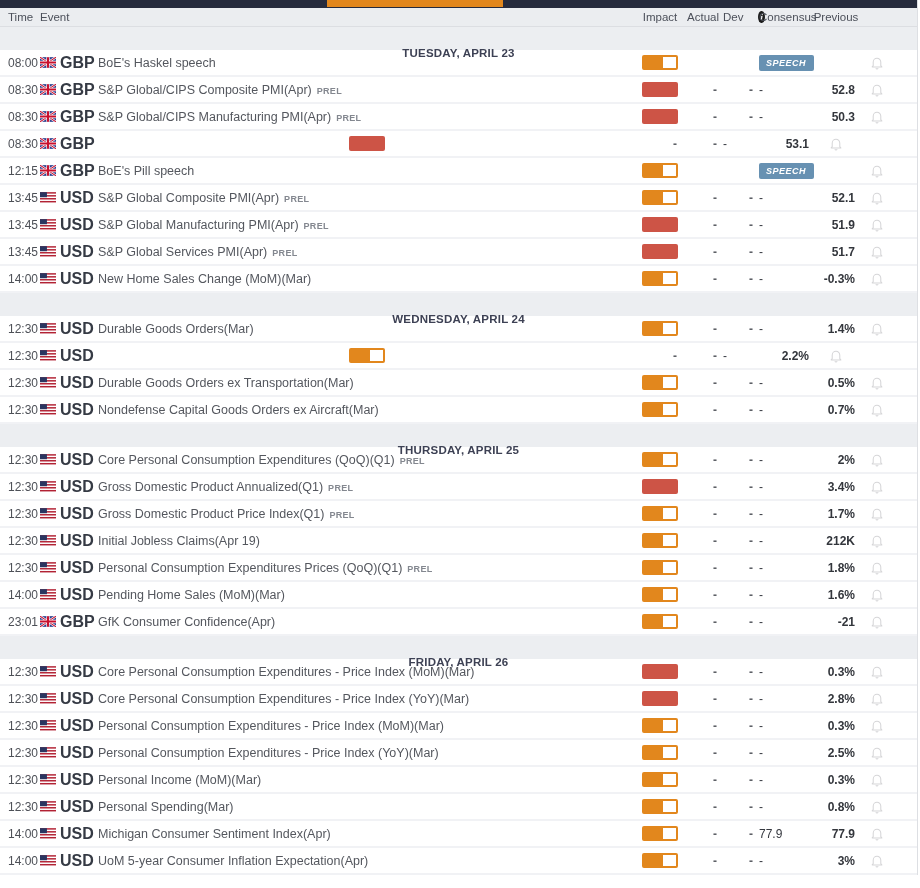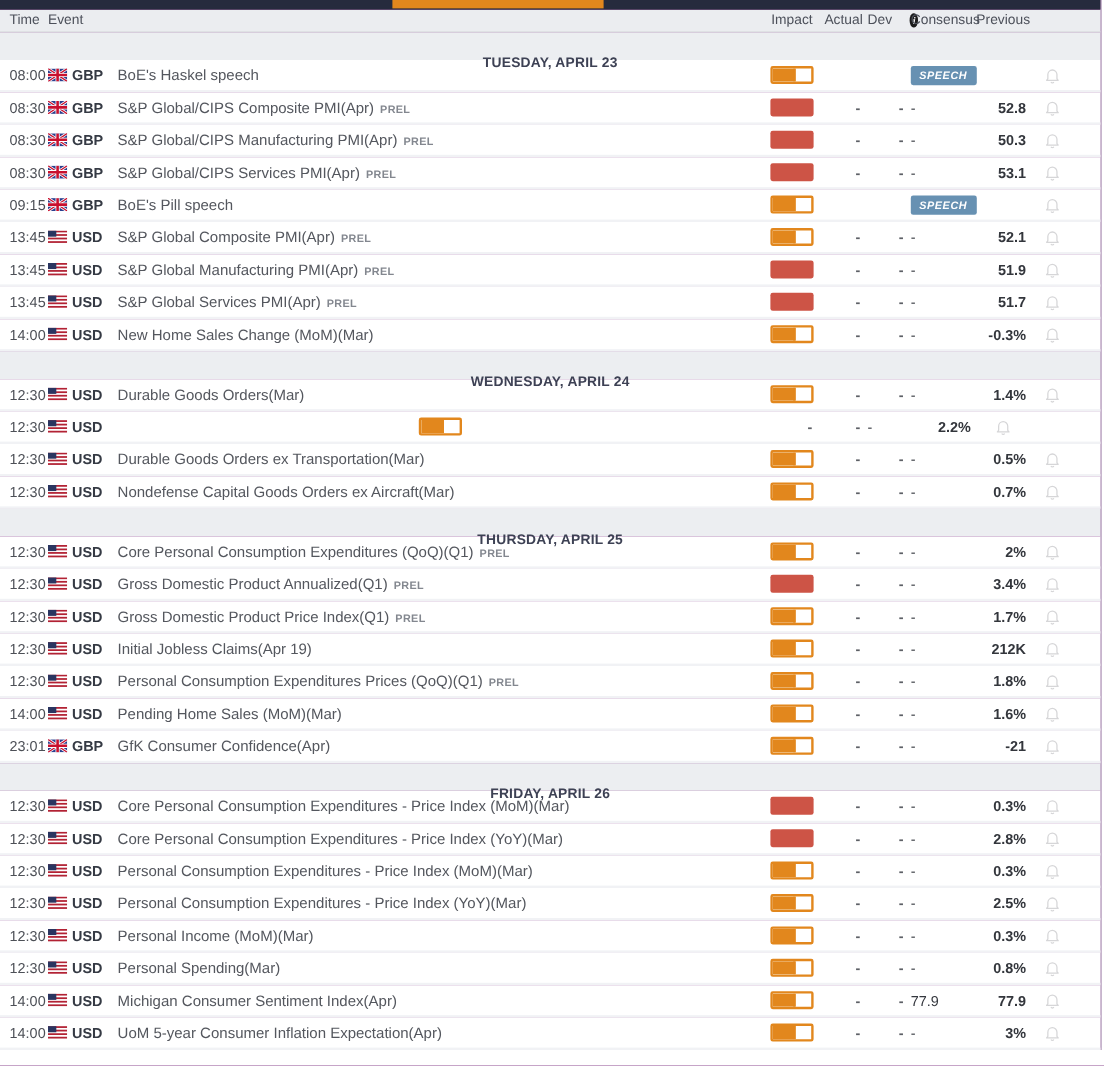--- a/index.html
+++ b/index.html
@@ -26,21 +26,21 @@
 
   
   .day-row { height:23px; background:#eceef1; display:flex; align-items:center; justify-content:center; }
   .day-label { font-size:11.5px; font-weight:bold; color:#3d4154; letter-spacing:.2px;margin-top:28px; }
 
   
   .event-row { height:27px; background:#fff; border-bottom:2px solid #f1f2f5; }
   .c-time { padding-left:8px; font-size:12px; color:#4d5057; }
   .c-flag { display:flex; align-items:center; justify-content:flex-start; }
   .c-flag svg { display:block; }
-  .c-cur { font-size:12px; font-weight:bold; color:#353a44; }
+  .c-cur { font-size:16px; font-weight:bold; color:#353a44; }
   .c-event { font-size:12.5px; color:#54575e; padding-left:2px; white-space:nowrap; overflow:hidden; cursor:pointer; }
   .ev-suffix { font-size:9px; font-weight:bold; color:#83878f; margin-left:5px; letter-spacing:.3px; }
   .c-impact { display:flex; justify-content:center; }
   .impact-bar { width:36px; height:15px; border-radius:2px; position:relative; display:inline-block; overflow:hidden; }
   .impact-medium { border:2px solid var(--impact-medium); background:#fff; }
   .impact-medium .impact-fill { position:absolute; left:0; top:0; bottom:0; width:60%; background:var(--impact-medium); border-right:2px solid var(--impact-medium); }
   .impact-high { background:var(--impact-high); }
   .c-actual, .c-dev { text-align:right; font-size:12px; font-weight:bold; color:#5d6066; padding-right:6px; }
   .c-consensus { display:flex; align-items:center; font-size:12px; color:#35383f; padding-right:2px; }
   .speech-badge { background:var(--speech-badge); color:#fff; font-size:9px; font-weight:bold; font-style:italic; letter-spacing:.5px; padding:3px 8px 3px 7px; border-radius:2px; margin-right:18px; }
@@ -178,41 +178,40 @@
       <svg class="flag-gbp" width="16" height="11" viewBox="0 0 60 40">
         <rect width="60" height="40" fill="#2b3f8e"></rect>
         <path d="M0,0 L60,40 M60,0 L0,40" stroke="#fff" stroke-width="9"></path>
         <path d="M0,0 L60,40 M60,0 L0,40" stroke="#c8102e" stroke-width="4"></path>
         <path d="M30,0 V40 M0,20 H60" stroke="#fff" stroke-width="13"></path>
         <path d="M30,0 V40 M0,20 H60" stroke="#c8102e" stroke-width="8"></path>
       </svg>
 
     </span>
     <span class="c-cur">GBP</span>
-    <span class="c-event"><span class="ev-name">S&amp;P Global/CIPS Services PMI(Apr)</span><span class="ev-suffix">PREL</span></span>
     <span class="c-impact">
       <span class="impact-bar impact-high"></span>
     </span>
     <span class="c-actual">-</span>
     <span class="c-dev">-</span>
     <span class="c-consensus">
 
       <span class="cons-text">-</span>
     </span>
     <span class="c-previous">53.1</span>
     <span class="c-bell">
       <svg width="14" height="14" viewBox="0 0 24 24" fill="none" stroke="#d6d6d8" stroke-width="1.8" stroke-linejoin="round">
         <path d="M18.5 16.5v-6a6.5 6.5 0 1 0-13 0v6l-1.8 2.2h16.6z"></path>
         <path d="M10 21a2.2 2.2 0 0 0 4 0"></path>
       </svg>
     </span>
   </div>
 
   <div class="grid event-row">
-    <span class="c-time">09:15</span>
+    <span class="c-time">12:15</span>
     <span class="c-flag">
       <svg class="flag-gbp" width="16" height="11" viewBox="0 0 60 40">
         <rect width="60" height="40" fill="#2b3f8e"></rect>
         <path d="M0,0 L60,40 M60,0 L0,40" stroke="#fff" stroke-width="9"></path>
         <path d="M0,0 L60,40 M60,0 L0,40" stroke="#c8102e" stroke-width="4"></path>
         <path d="M30,0 V40 M0,20 H60" stroke="#fff" stroke-width="13"></path>
         <path d="M30,0 V40 M0,20 H60" stroke="#c8102e" stroke-width="8"></path>
       </svg>
 
     </span>

